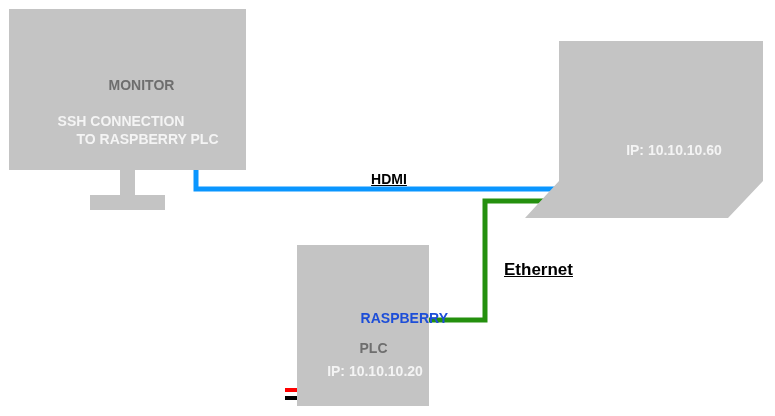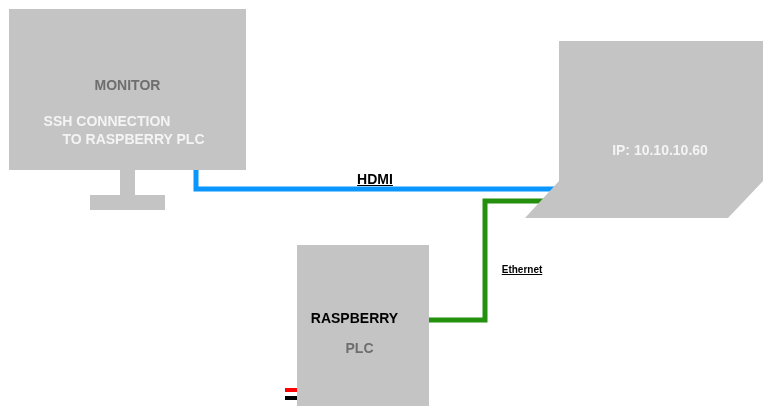--- a/index.html
+++ b/index.html
@@ -1,19 +1,19 @@
 <!DOCTYPE html>
 <html><head>
   <meta charset="utf-8">
   <style>
     html, body { margin: 0; padding: 0; background: #ffffff; }
     body { width: 775px; height: 416px; position: relative; overflow: hidden;
            font-family: "Liberation Sans", sans-serif; }
     .canvas { position: absolute; left: 0; top: 0; width: 775px; height: 416px; }
-    .lbl { position: absolute; text-align: center; font-weight: bold; font-size: 14px; line-height: 17px; }
+    .lbl { position: absolute; text-align: center; font-weight: bold; font-size: 14px; line-height: 17px; padding-left: 14px; }
     .dark { color: #6e6e6e; }
     .light { color: #f4f4f4; }
     .black { color: #000000; text-decoration: underline; }
   </style>
 </head>
 <body>
 
 <div class="canvas">
   <svg width="775" height="416" style="position:absolute;left:0;top:0;">
 
@@ -33,18 +33,19 @@
     <rect id="wire-red" x="285" y="388" width="12" height="4" fill="#ff0000"></rect>
     <rect id="wire-black" x="285" y="396" width="12" height="4" fill="#000000"></rect>
   </svg>
 
   <div class="lbl dark" style="left: 9px; top: 77px; width: 237px; color: rgb(110, 110, 110);">MONITOR</div>
   <div class="lbl light" style="left: 9px; top: 113px; width: 196px; color: rgb(244, 244, 244);">SSH CONNECTION</div>
   <div class="lbl light" style="left: 9px; top: 131px; width: 249px; color: rgb(244, 244, 244); text-align: center;">TO RASPBERRY PLC</div>
 
   <div class="lbl light" style="left: 560px; top: 142px; width: 200px; color: rgb(244, 244, 244);">IP: 10.10.10.60</div>
 
-  <div class="lbl dark" style="left: 292px; top: 310px; width: 125px; color: #000000;">RASPBERRY</div>
+  <div class="lbl dark" style="left: 309px; top: 310px; width: 125px; color: #1d4ed8; text-align: right;">RASPBERRY</div>
   <div class="lbl dark" style="left: 297px; top: 328px; width: 125px; color: rgb(110, 110, 110); margin-top: 12px;">PLC</div>
+  <div class="lbl light" style="left: 297px; top: 363px; width: 128px; color: rgb(244, 244, 244);">IP: 10.10.10.20</div>
 
   <div class="lbl black" style="left:340px;top:171px;width:70px;">HDMI</div>
-  <div class="lbl black" style="left:490px;top:261px;width:64px;font-size:10px;">Ethernet</div>
+  <div class="lbl black" style="left:490px;top:261px;width:64px;font-size:17px;">Ethernet</div>
 </div>
 
 </body></html>

